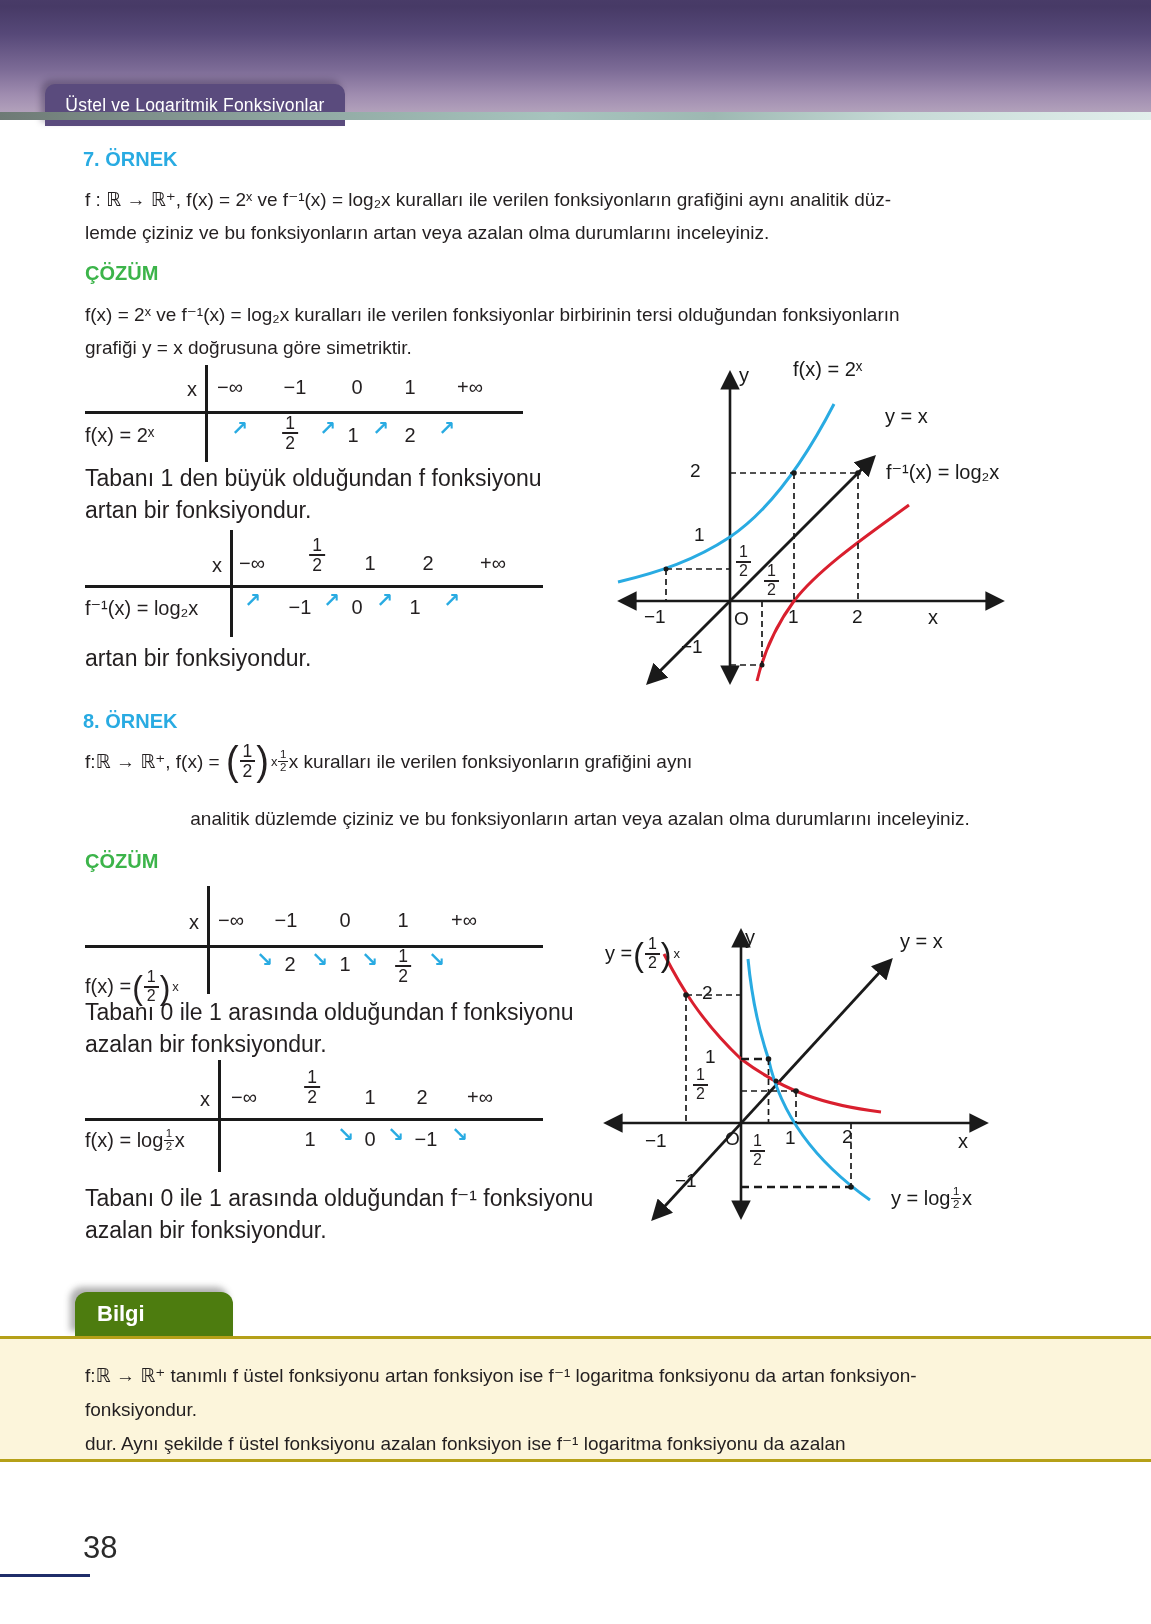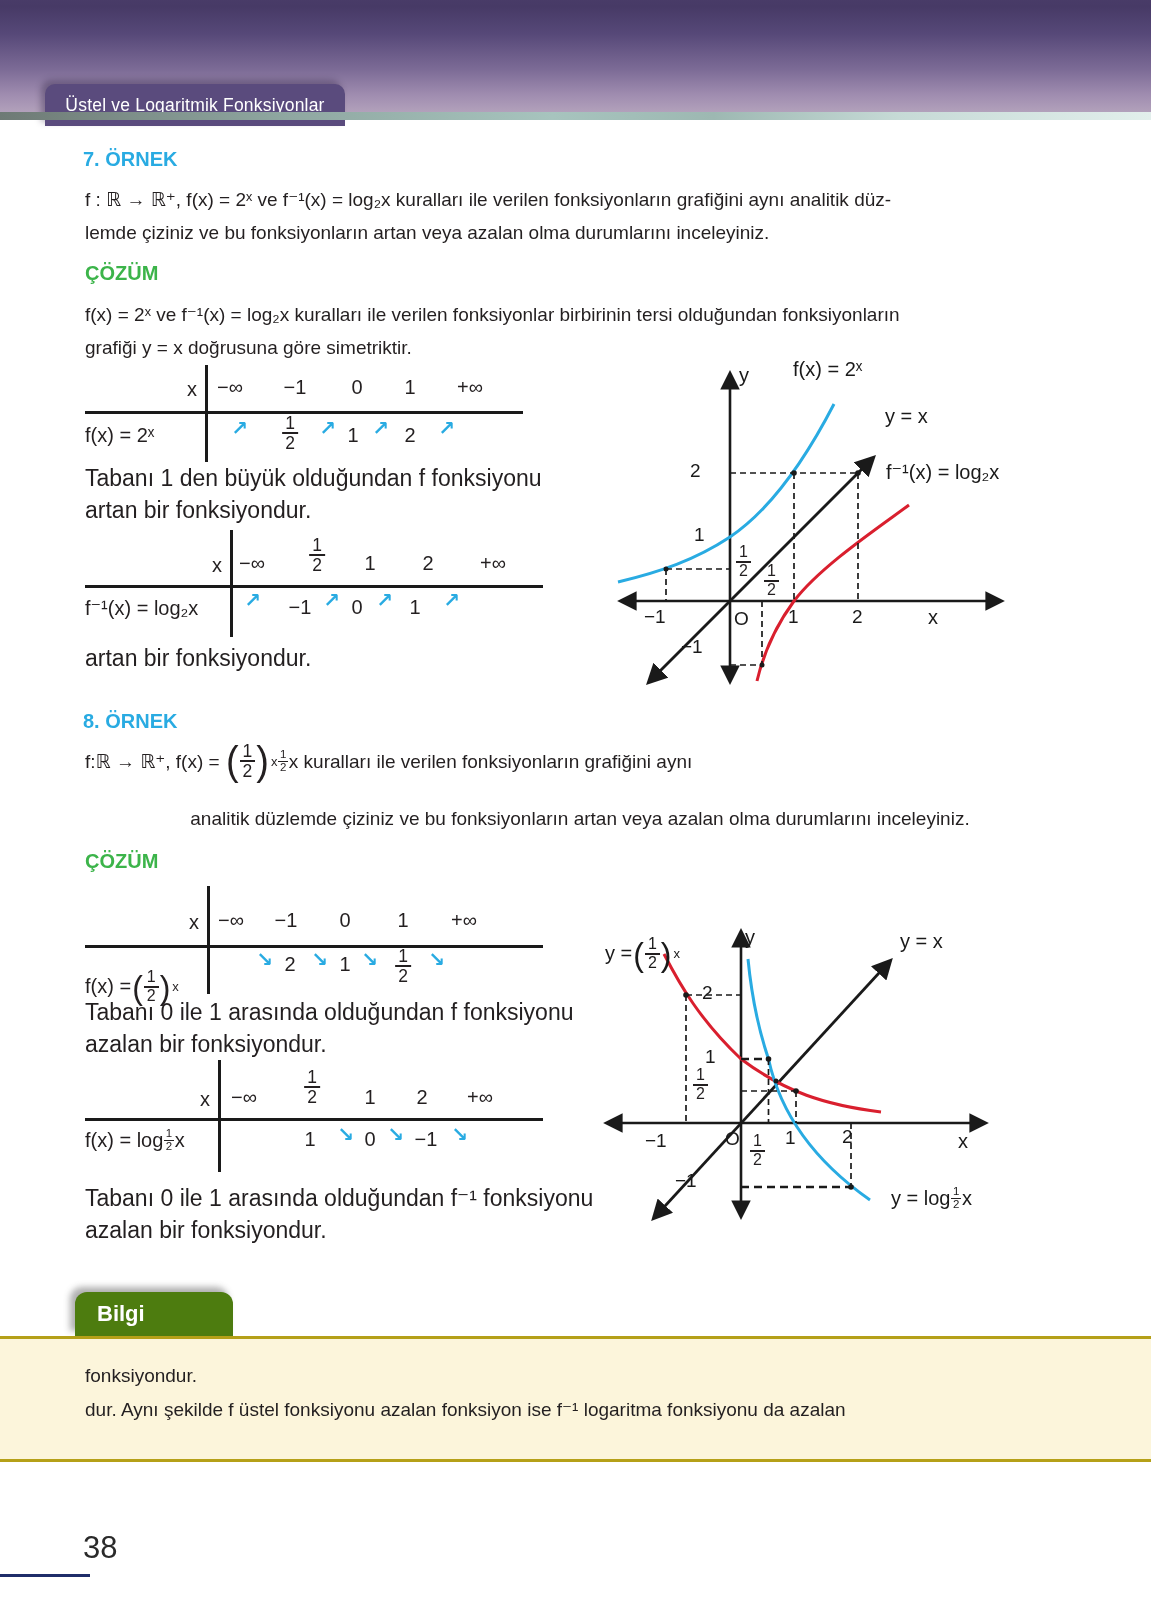--- a/index.html
+++ b/index.html
@@ -334,20 +334,21 @@
         </span></span>
     <span class="gl small" style="left:190px; top:207px;">1</span>
     <span class="gl small" style="left:247px; top:206px;">2</span>
   </div>
 
   <div class="abs info-tab">
     <span>Bilgi</span>
   </div>
   <div class="abs info-box">
     <div class="info-text">
+      <div>f:ℝ → ℝ⁺ tanımlı f üstel fonksiyonu artan fonksiyon ise f⁻¹ logaritma fonksiyonu da artan fonksiyon-</div>
       <div>fonksiyondur.</div>
       <div>dur. Aynı şekilde f üstel fonksiyonu azalan fonksiyon ise f⁻¹ logaritma fonksiyonu da azalan</div>
     </div>
   </div>
 
   <div class="abs pagenum">38</div>
   <div class="abs pageline"></div>
 
 </div>
 

